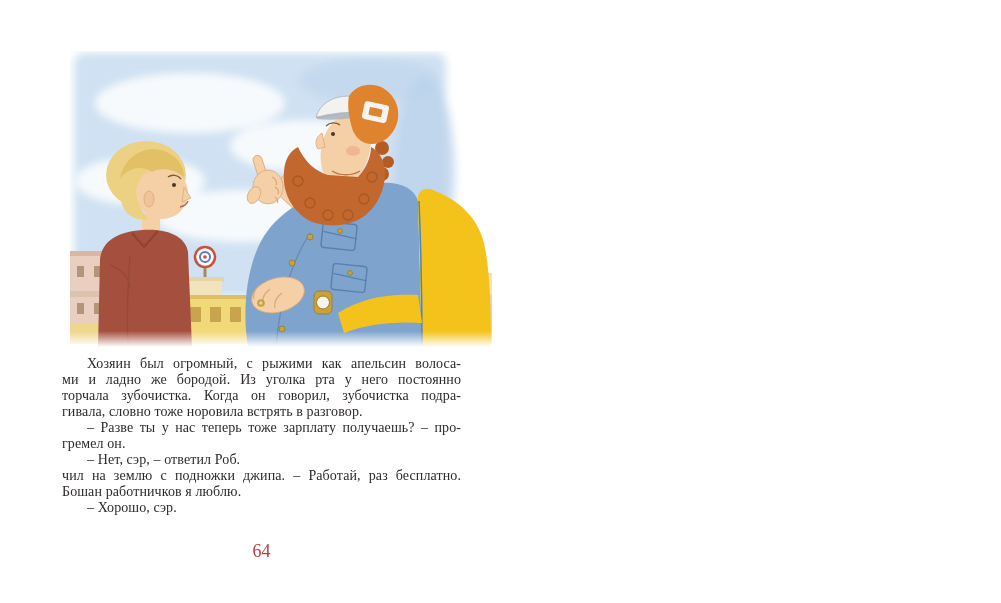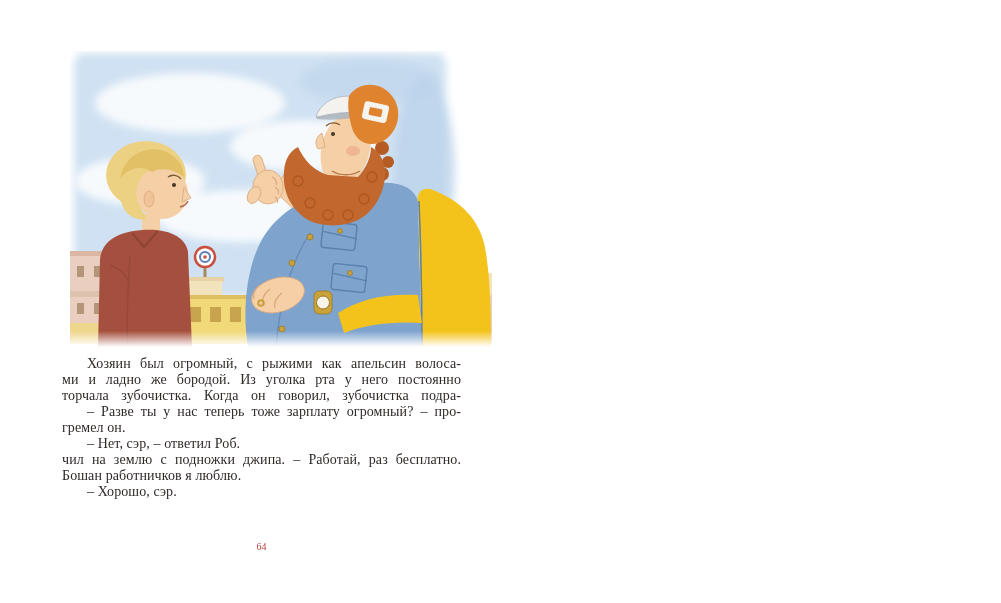--- a/index.html
+++ b/index.html
@@ -14,21 +14,21 @@
   .text-col {
     position:absolute; color:var(--text,#2e2a28);
     font-size:14px; line-height:15.95px; letter-spacing:0.1px;
   }
   .left-col  { left:62px;  top:356px; width:399px; }
   .line { text-align:left; }
   .line.justify { text-align:justify; text-align-last:justify; }
   .line.indent  { text-indent:25px; }
   .pagenum {
     position:absolute; top:541px; text-align:center;
-    font-size:10px; color:var(--page_number,#b5403c);
+    font-size:18px; color:var(--page_number,#b5403c);
   }
   .pn-left  { left:62px;  width:399px; }
   svg .soft { filter:url(#softblur); }
 </style>
 </head>
 <body>
 
 <div class="spread">
 
   <div class="page page-left">
@@ -196,21 +196,22 @@
       </g>
 
       <rect x="0" y="280" width="422" height="16" fill="url(#fade)"></rect>
     </svg>
 
     <div class="text-col left-col">
 
     <div class="line indent justify">Хозяин был огромный, с рыжими как апельсин волоса-</div>
         <div class="line justify">ми и ладно же бородой. Из уголка рта у него постоянно</div>
         <div class="line justify">торчала зубочистка. Когда он говорил, зубочистка подра-</div>
-        <div class="line indent justify">– Разве ты у нас теперь тоже зарплату огромный? – про-</div>
+        <div class="line">гивала, словно тоже норовила встрять в разговор.</div>
+        <div class="line indent justify">– Разве ты у нас теперь тоже зарплату получаешь? – про-</div>
         <div class="line">гремел он.</div>
         <div class="line indent">– Нет, сэр, – ответил Роб.</div>
         <div class="line justify">чил на землю с подножки джипа. – Работай, раз бесплатно.</div>
         <div class="line">Бошан работничков я люблю.</div>
         <div class="line indent">– Хорошо, сэр.</div>
       </div>
 
     <div class="pagenum pn-left">64</div>
   </div>
 

